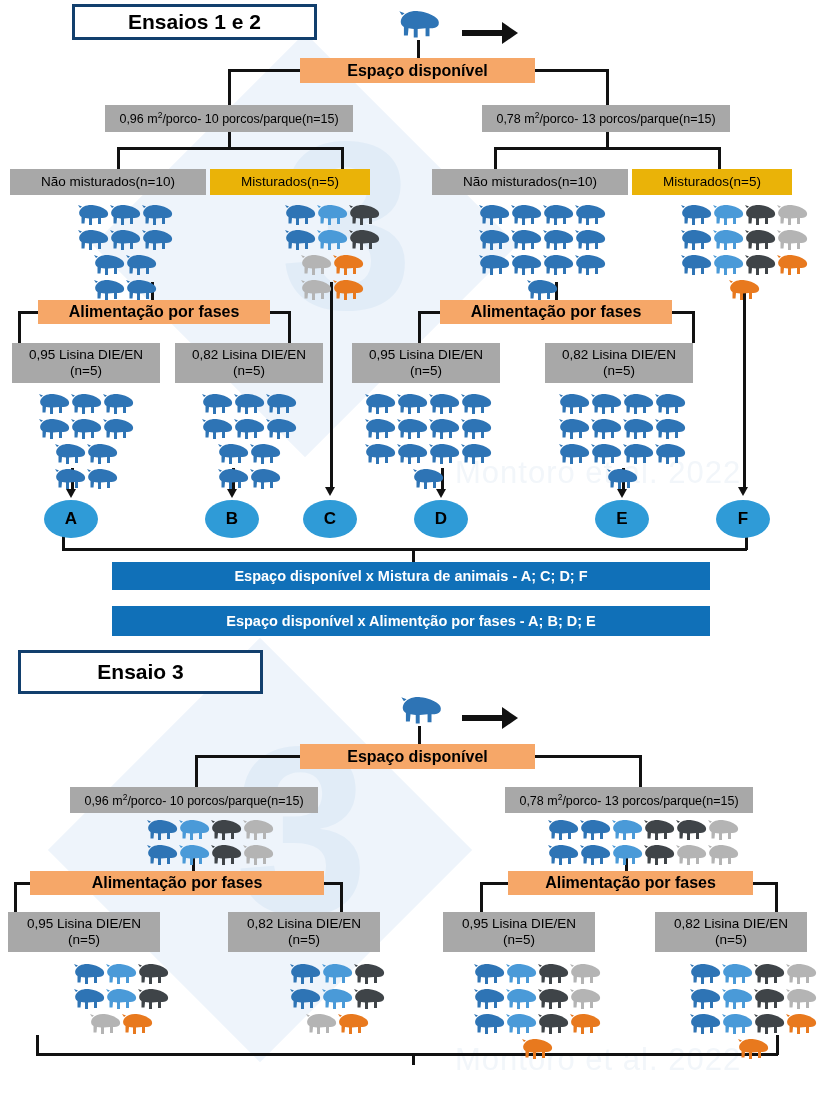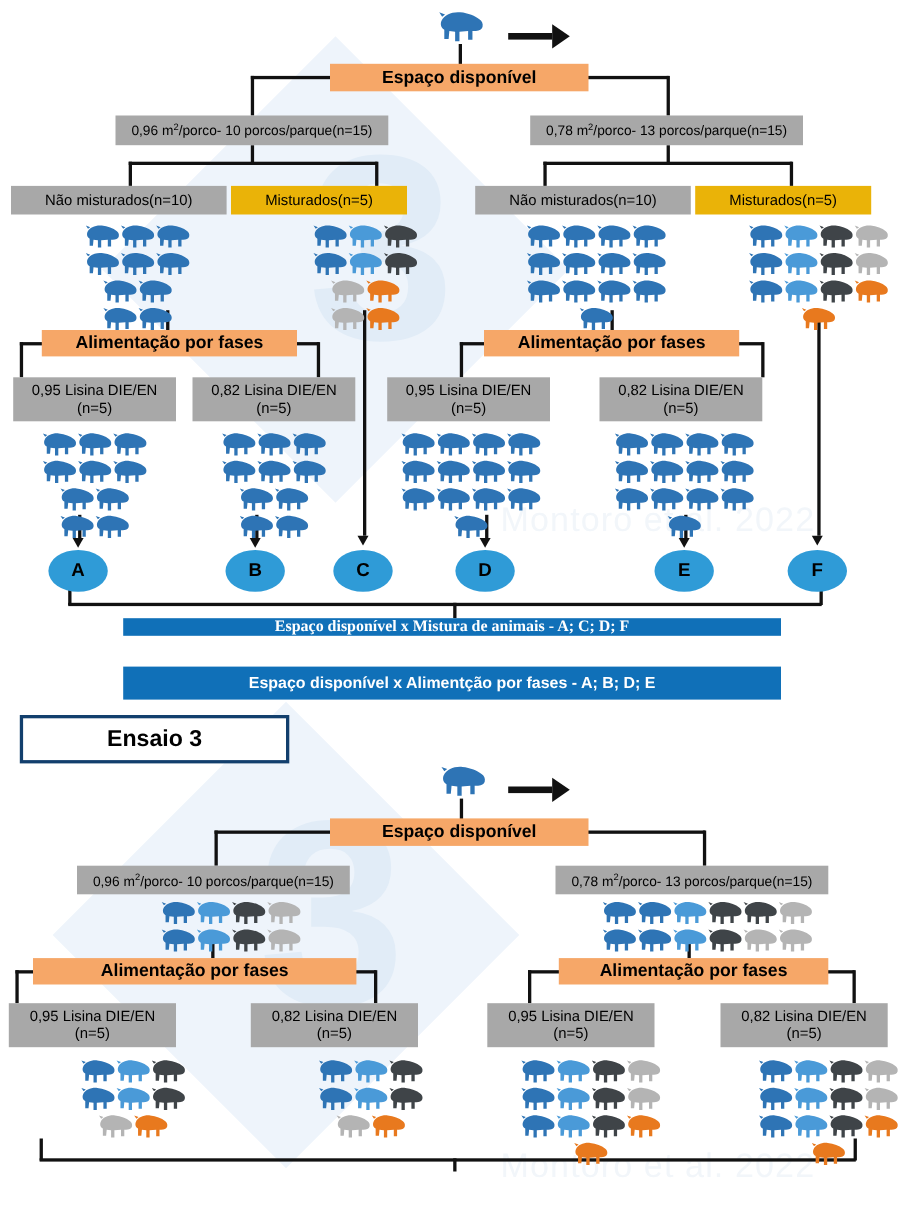--- a/index.html
+++ b/index.html
@@ -88,20 +88,23 @@
 
 <div id="stage">
 
   <div class="wm wm-diamond" style="left:155px; top:95px; width:300px; height:300px;"></div>
   <div class="wm wm-three" style="left:280px; top:105px; font-size:240px; color:#e1ecf7;">3</div>
   <div class="wm wm-diamond" style="left:110px; top:700px; width:300px; height:300px;"></div>
   <div class="wm wm-three" style="left:235px; top:710px; font-size:240px; color:#e1ecf7;">3</div>
   <div class="wm wm-text" style="left:455px; top:455px;">Montoro et al. 2022</div>
   <div class="wm wm-text" style="left:455px; top:1042px;">Montoro et al. 2022</div>
 
+  <div class="n sect-title" style="left:72px; top:4px; width:245px; height:36px;">
+    <span>Ensaios 1 e 2</span>
+  </div>
 
   <div class="n" style="left:398px; top:8px;">
     <svg width="42" height="34" viewBox="0 0 64 50">
         <path fill="#2e74b5" d="M5 16 C9 7 20 3 31 4 C42 5 52 9 58 14 C61 16 63 20 62 24 C61 28 56 30 51 30 L48 30 L48 42 L42 42 L42 30 L30 31 L30 44 L24 44 L24 31 L16 30 L15 41 L9 41 L9 28 C5 26 3 21 5 16 Z M6 10 L2 4 L10 7 Z"></path>
       </svg>
   </div>
   <div class="big-arrow" style="left:462px; top:22px;">
     <div class="shaft"></div>
       <div class="head"></div>
   </div>
@@ -760,21 +763,21 @@
     </div>
   <div class="n circle" style="left:716px; top:500px; width:54px; height:38px;">
     <span>F</span>
     </div>
 
   <div class="ln lnv" style="left:62px; top:528px; height:22px;"></div>
   <div class="ln lnh" style="left:62px; top:548px; width:685px;"></div>
   <div class="ln lnv" style="left:745px; top:528px; height:22px;"></div>
   <div class="ln lnv" style="left:412px; top:548px; height:14px;"></div>
 
-  <div class="n banner" style="left:112px; top:562px; width:598px; height:16px;font-family:Liberation Serif, serif;">
+  <div class="n banner" style="left:112px; top:562px; width:598px; height:28px;">
     <span>Espaço disponível x Mistura de animais - A; C; D; F</span>
   </div>
   <div class="n banner" style="left:112px; top:606px; width:598px; height:30px;">
     <span>Espaço disponível x Alimentção por fases - A; B; D; E</span>
   </div>
 
   <div class="n sect-title" style="left:18px; top:650px; width:245px; height:44px;">
     <span>Ensaio 3</span>
   </div>
 

